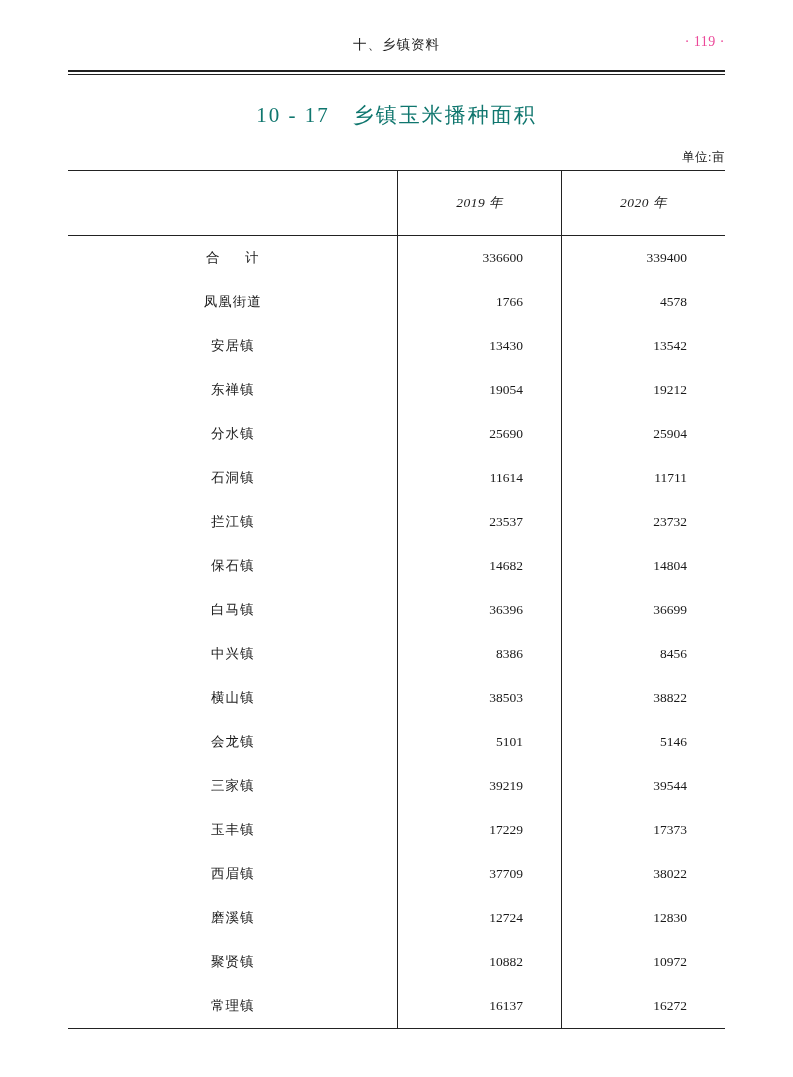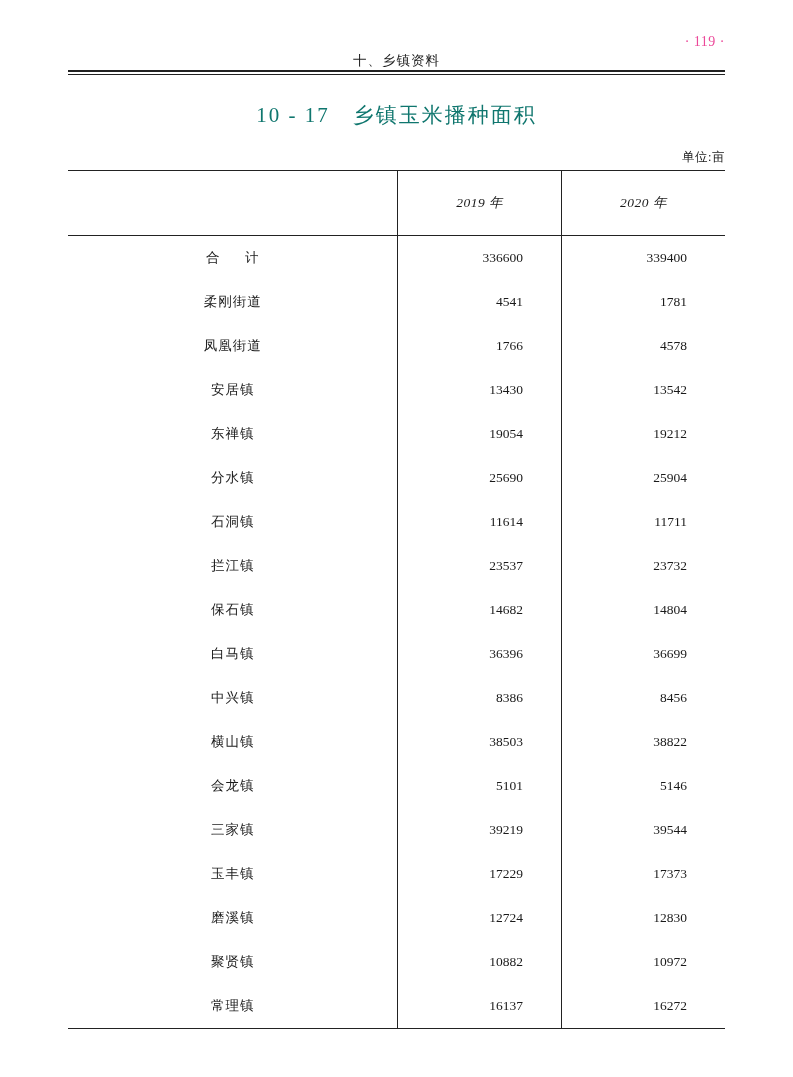--- a/index.html
+++ b/index.html
@@ -26,21 +26,21 @@
   
   .running-head {
     position: relative;
     height: 36px;
     margin-top: 32px;
   }
   .running-head .rh-center {
     position: absolute;
     left: 0;
     right: 0;
-    top: 20px;
+    top: 4px;
     text-align: center;
     font-size: 13.5px;
     letter-spacing: 1px;
     color: #1a1a1a;
   }
   .running-head .rh-page {
     position: absolute;
     right: 0;
     top: 2px;
     font-size: 14px;
@@ -161,25 +161,20 @@
         <th class="th-2020">2020 年</th>
       </tr>
     </thead>
     <tbody id="tbody">
         <tr>
           <td class="name total">合　计</td>
           <td class="num col2019">336600</td>
           <td class="num col2020">339400</td>
         </tr>
         <tr>
-          <td class="name">柔刚街道</td>
-          <td class="num col2019">4541</td>
-          <td class="num col2020">1781</td>
-        </tr>
-        <tr>
           <td class="name">凤凰街道</td>
           <td class="num col2019">1766</td>
           <td class="num col2020">4578</td>
         </tr>
         <tr>
           <td class="name">安居镇</td>
           <td class="num col2019">13430</td>
           <td class="num col2020">13542</td>
         </tr>
         <tr>
@@ -231,20 +226,25 @@
           <td class="name">三家镇</td>
           <td class="num col2019">39219</td>
           <td class="num col2020">39544</td>
         </tr>
         <tr>
           <td class="name">玉丰镇</td>
           <td class="num col2019">17229</td>
           <td class="num col2020">17373</td>
         </tr>
         <tr>
+          <td class="name">西眉镇</td>
+          <td class="num col2019">37709</td>
+          <td class="num col2020">38022</td>
+        </tr>
+        <tr>
           <td class="name">磨溪镇</td>
           <td class="num col2019">12724</td>
           <td class="num col2020">12830</td>
         </tr>
         <tr>
           <td class="name">聚贤镇</td>
           <td class="num col2019">10882</td>
           <td class="num col2020">10972</td>
         </tr>
         <tr>

